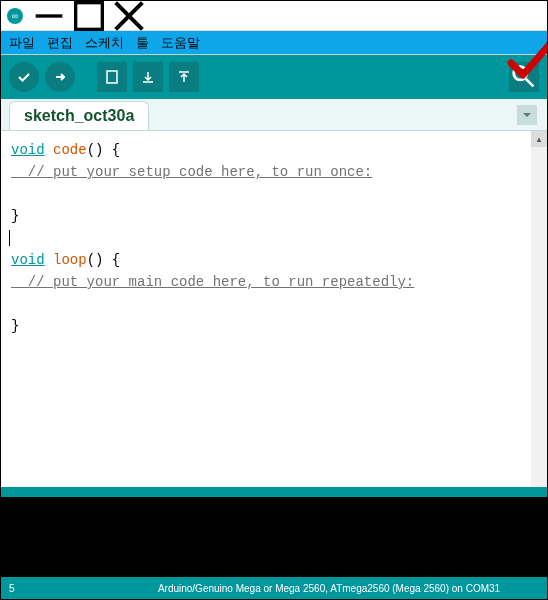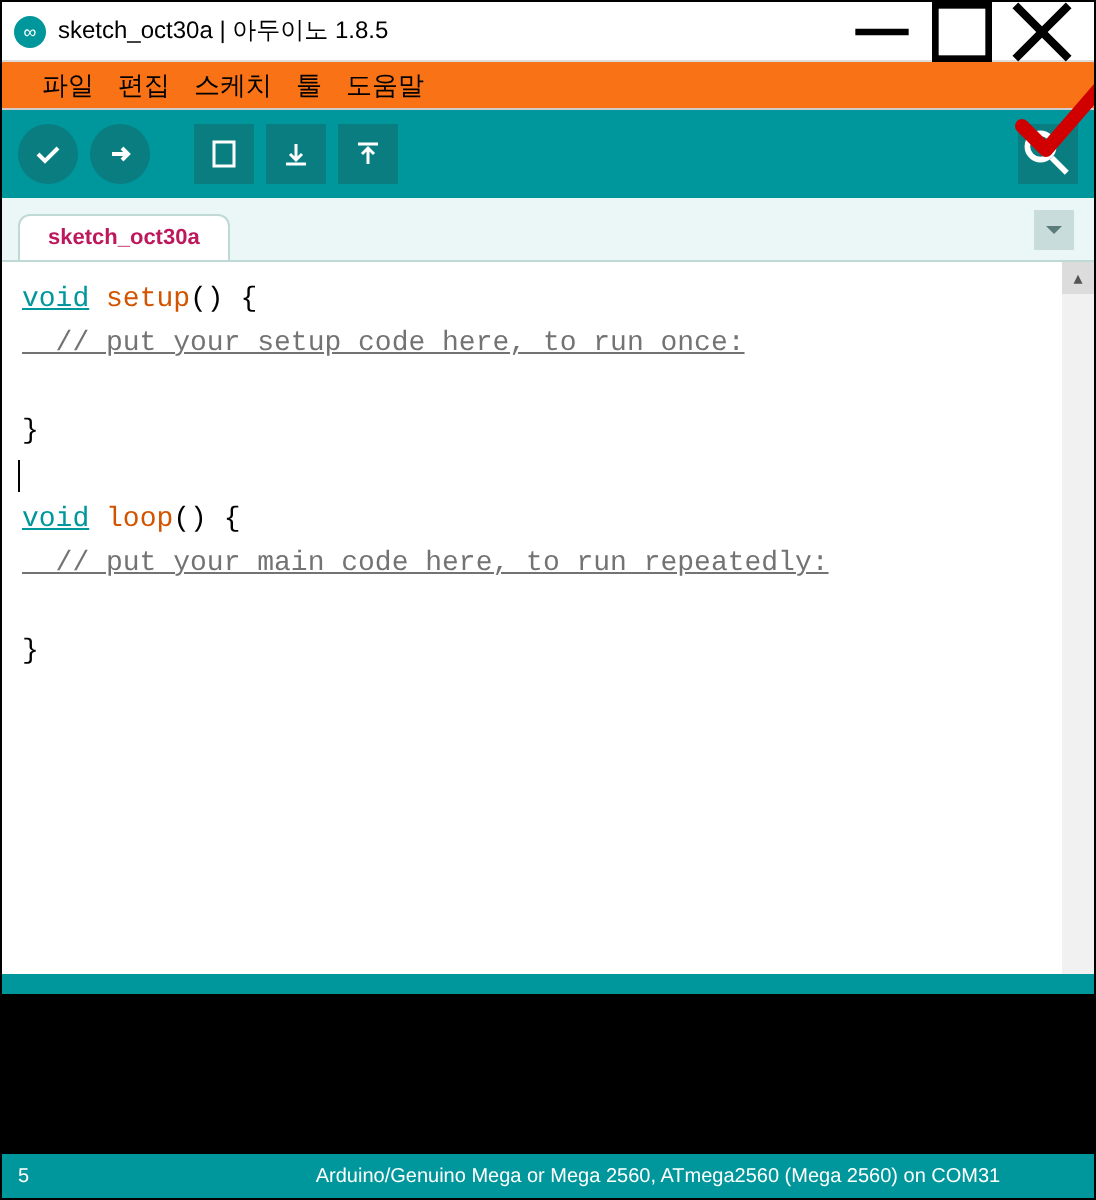--- a/index.html
+++ b/index.html
@@ -11,37 +11,37 @@
   .titlebar {
     height: 30px; display: flex; align-items: center; padding: 0 6px;
     background: #fff; border-bottom: 1px solid #ddd;
   }
   .app-icon { width: 16px; height: 16px; border-radius: 50%; background: #00979c;
     display: flex; align-items: center; justify-content: center; color: #fff; font-size: 9px; margin-right: 6px; }
   .title-text { font-size: 12px; flex: 1; }
   .win-btns { display: flex; gap: 0; }
   .win-btn { width: 40px; height: 28px; display: flex; align-items: center; justify-content: center;
     font-size: 14px; }
-  .menubar { height: 24px; display: flex; align-items: center; gap: 12px; padding: 0 20px;
-    background: #f97316; font-size: 13px; border-bottom: 1px solid #ccc; }
+  .menubar { height: 24px; display: flex; align-items: center; gap: 12px; padding: 0 8px;
+    background: #0ea5e9; font-size: 13px; border-bottom: 1px solid #ccc; }
   .menubar span { cursor: default; }
   .toolbar { height: 44px; background: #00979c; display: flex; align-items: center;
     padding: 0 8px; gap: 6px; }
   .tb-btn { width: 30px; height: 30px; border-radius: 50%; background: #0a7d81;
     display: flex; align-items: center; justify-content: center; color: #fff; }
   .tb-btn svg, .tb-sq svg { width: 16px; height: 16px; }
   .tb-sq { width: 30px; height: 30px; background: #0a7d81; display: flex;
     align-items: center; justify-content: center; color: #fff; }
   .tb-spacer { flex: 1; }
   .tb-right { width: 30px; height: 30px; background: #0a7d81;
     display: flex; align-items: center; justify-content: center; color: #fff; }
   .tabbar { height: 32px; background: #ebf7f6; display: flex; align-items: flex-end;
     padding: 0 8px; border-bottom: 1px solid #bfd9d7; position: relative; }
   .tab { background: #fff; border: 1px solid #bfd9d7; border-bottom: none;
-    border-radius: 6px 6px 0 0; padding: 5px 14px; font-size: 11px; color: #be185d;
+    border-radius: 6px 6px 0 0; padding: 5px 14px; font-size: 16px; color: #14532d;
     font-weight: bold; }
   .tab-menu { position: absolute; right: 10px; top: 6px; width: 20px; height: 20px;
     background: #c7dcdb; display: flex; align-items: center; justify-content: center; }
   .editor-wrap { flex: 1; display: flex; background: #fff; position: relative; }
   .editor { flex: 1; padding: 8px 10px; font-family: Consolas, "Courier New", monospace;
     font-size: 14px; line-height: 22px; white-space: pre; overflow: hidden; }
   .kw { color: #00979c; text-decoration: underline; }
   .fn { color: #d35400; }
   .cm { color: #737373; text-decoration: underline; }
   .caret { border-left: 1px solid #000; margin-left: -2px; }
@@ -58,21 +58,20 @@
   .checkmark { position: absolute; top: 36px; right: -6px; z-index: 100; pointer-events: none; }
   .checkmark svg { width: 48px; height: 48px; }
 </style>
 </head>
 <body>
 
 <div class="window">
 
   <div class="titlebar">
     <div class="app-icon">∞</div>
-    <div class="title-text">sketch_oct30a | 아두이노 1.8.5</div>
     <div class="win-btns">
       <div class="win-btn">
         <svg viewBox="0 0 12 12">
             <line x1="2" y1="6" x2="10" y2="6" stroke="#000" stroke-width="1"></line>
           </svg>
       </div>
       <div class="win-btn">
         <svg viewBox="0 0 12 12">
             <rect x="2" y="2" width="8" height="8" fill="none" stroke="#000" stroke-width="1"></rect>
           </svg>
@@ -133,21 +132,21 @@
   <div class="tabbar">
     <div class="tab">sketch_oct30a</div>
     <div class="tab-menu">
       <svg width="10" height="10" viewBox="0 0 10 10">
           <path d="M1 3 L5 7 L9 3 Z" fill="#5a7d7b"></path>
         </svg>
     </div>
   </div>
 
   <div class="editor-wrap">
-    <div class="editor"><span class="kw">void</span><span class="fn"> setup</span><span>() {</span>
+    <div class="editor"><span class="kw">void</span><span class="fn"> code</span><span>() {</span>
 <span class="cm">  // put your setup code here, to run once:</span>
 <span></span>
 <span>}</span>
 <span class="caret"></span><span></span>
 <span class="kw">void</span><span class="fn"> loop</span><span>() {</span>
 <span class="cm">  // put your main code here, to run repeatedly:</span>
 <span></span>
 <span>}</span></div>
     <div class="scrollbar">
       <div class="scroll-up">▴</div>

